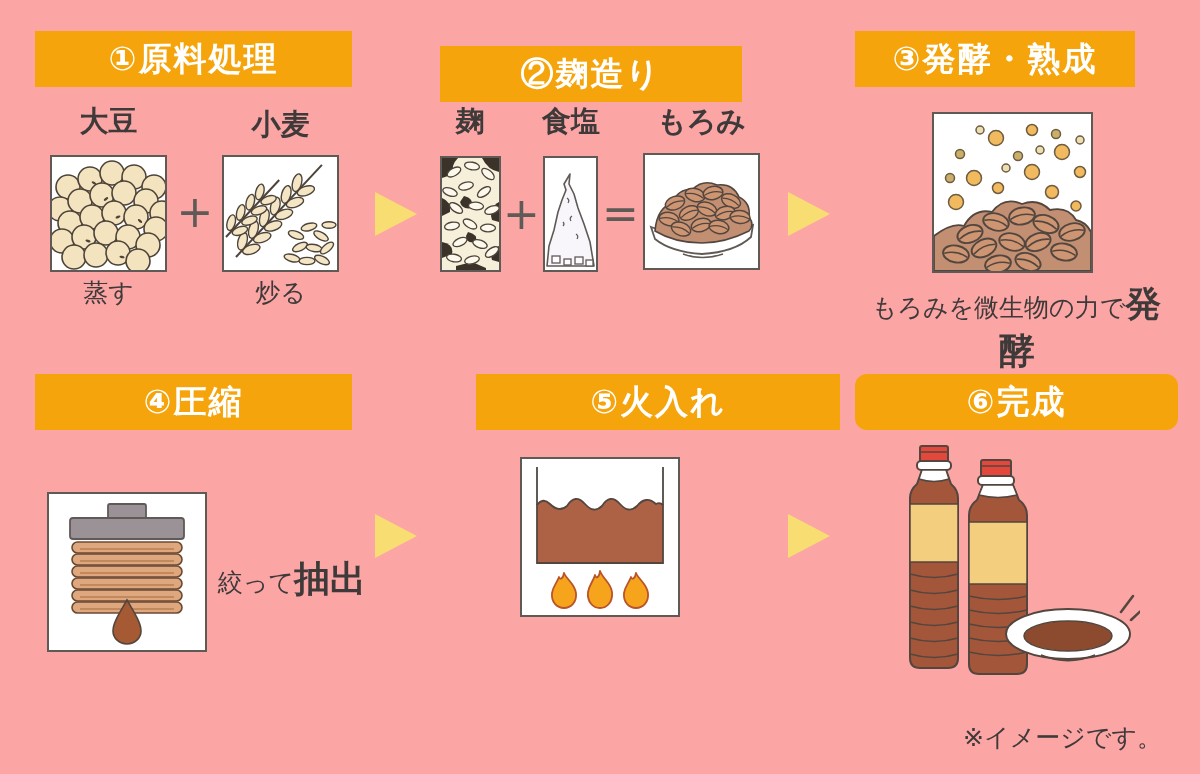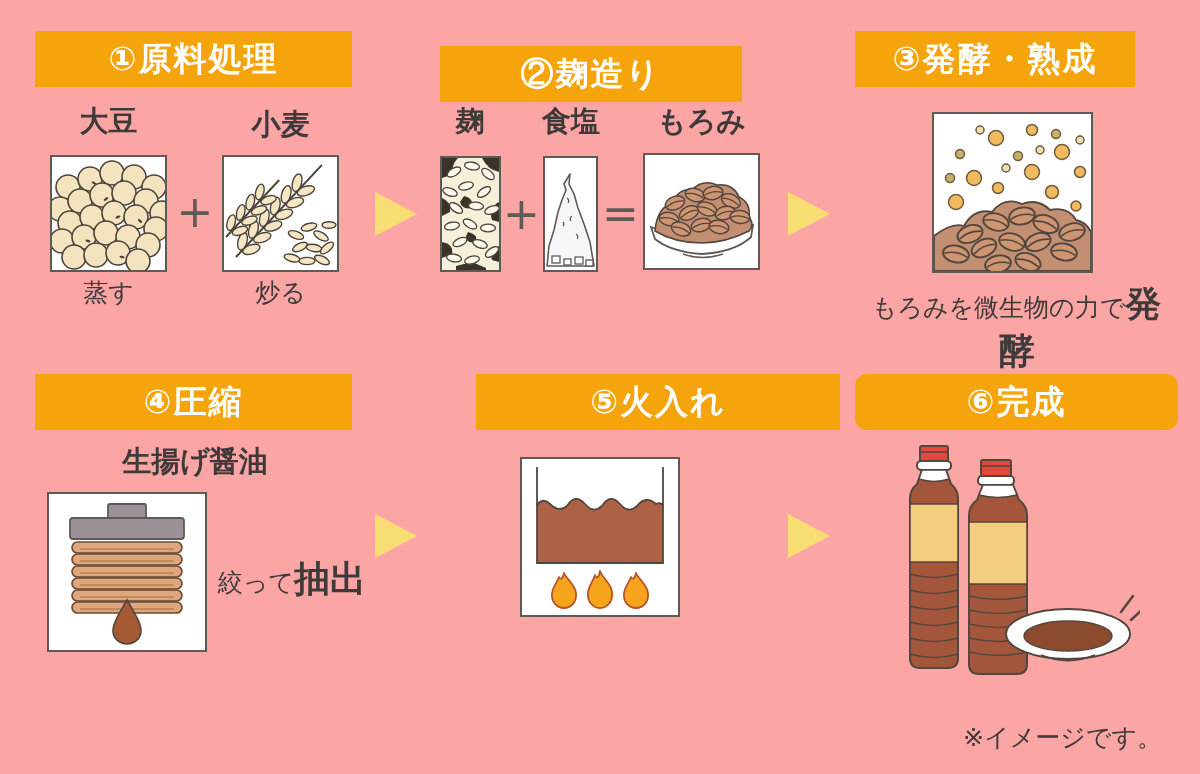--- a/index.html
+++ b/index.html
@@ -335,21 +335,20 @@
             <ellipse rx="10" ry="6.5"></ellipse>
             <path d="M-9,1 Q0,-3 9,1"></path>
           </g>
       </g>
     </svg>
   </div>
   <div class="cap" style="left:855px;top:281px;width:323px;">
     <span>もろみを微生物の力で</span><span class="em">発酵</span>
   </div>
 
-  <div class="lbl" style="left:85px;top:444px;width:220px;">生揚げ醤油</div>
 
   <div class="box" style="left:47px;top:492px;width:160px;height:160px;">
     <svg width="156" height="156" viewBox="0 0 156 156">
       <g fill="#9B9298" stroke="#5f5a56" stroke-width="1.8">
         <rect x="59" y="10" width="38" height="18" rx="2"></rect>
         <rect x="21" y="24" width="114" height="21" rx="3"></rect>
       </g>
       <g fill="#DFA77E" stroke="#6B4A33" stroke-width="1.6">
         <rect x="23" y="48" width="110" height="11" rx="5.5"></rect>
         <rect x="23" y="60" width="110" height="11" rx="5.5"></rect>

